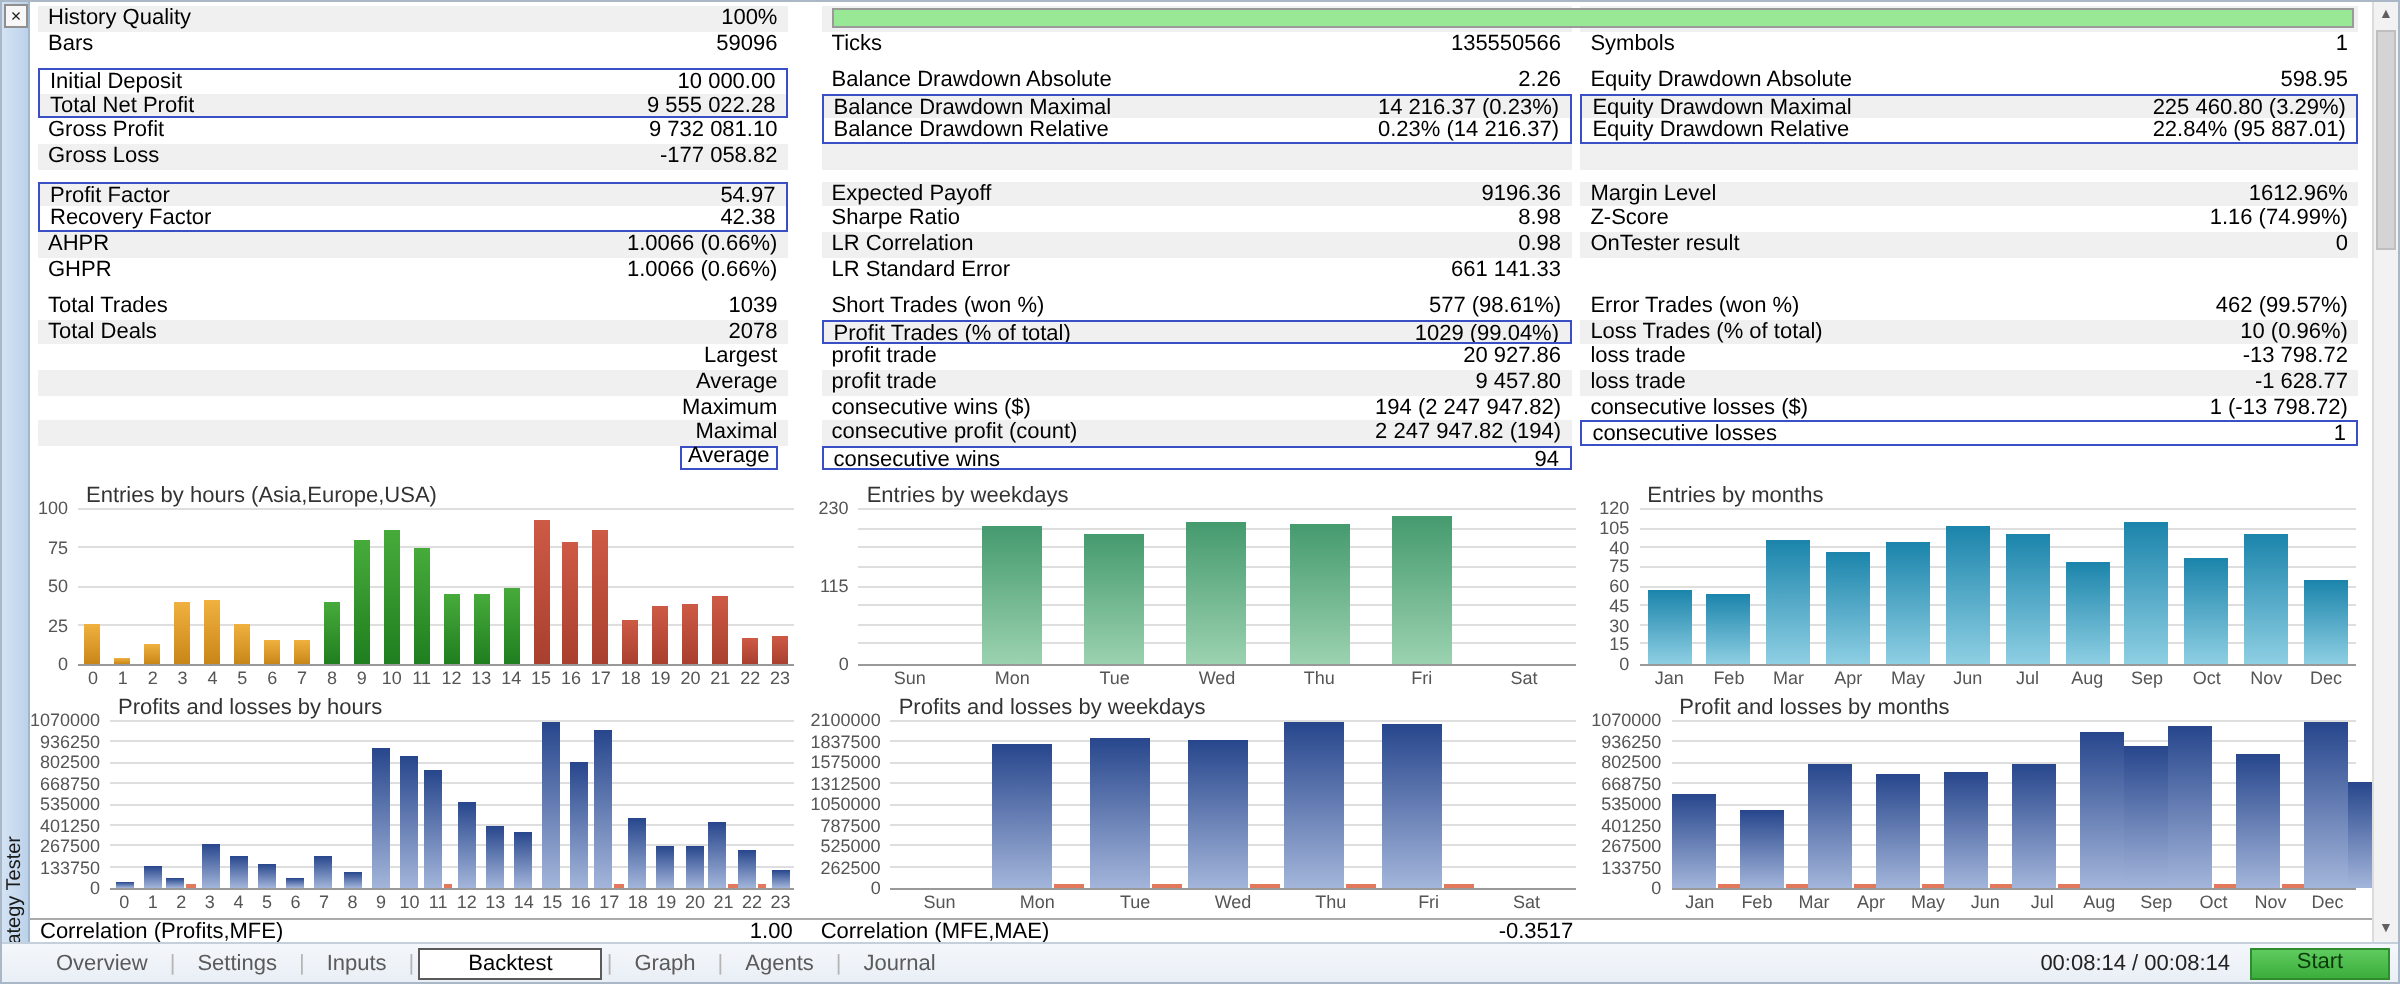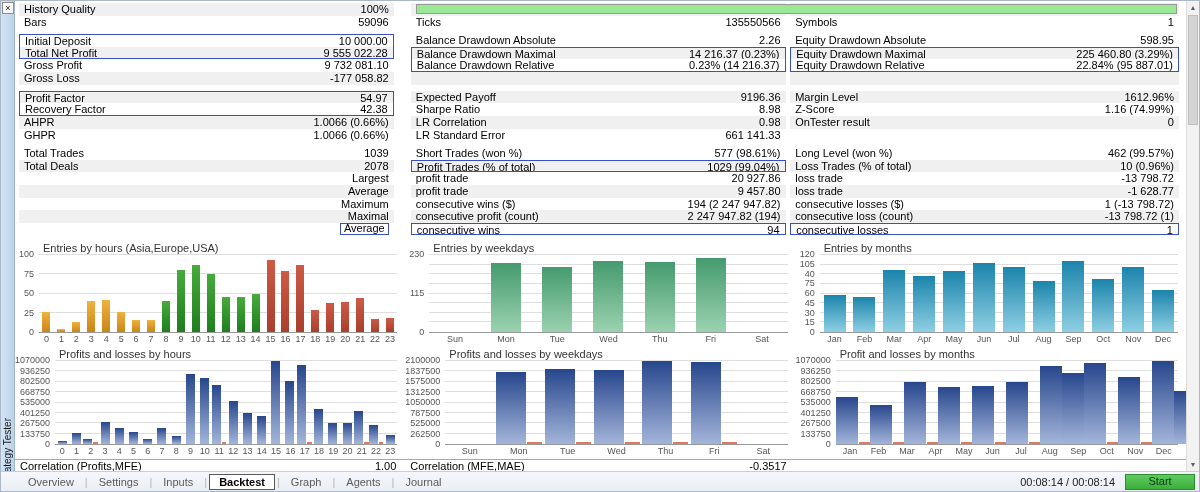--- a/index.html
+++ b/index.html
@@ -60,21 +60,21 @@
 
   
   .corr { position:absolute; top:458px; left:0; right:0; height:14px; border-top:1px solid #aaa; display:grid; grid-template-columns:1fr 1fr 1fr; }
   .corr-cell { display:flex; justify-content:space-between; padding:0 9px 0 5px; line-height:13px; border-bottom:1px solid #cfcfcf; white-space:nowrap; overflow:hidden; }
   .corr-cell .cl { text-decoration:none; }
 
   
   .bottombar { position:absolute; left:0; right:0; bottom:0; height:20px; background:linear-gradient(180deg,#f4f7fb,#e9eff6); border-top:1px solid #c3cfdb; display:flex; align-items:center; z-index:6; }
   .tabs { display:flex; align-items:center; margin-left:18px; gap:2px; }
   .tab { padding:2px 9px; color:#5a5a5a; cursor:default; }
-  .tab.active { background:#fff; border:1px solid #5a5a5a; color:#000; font-weight:bold; padding:1px 9px; }
+  .tab.active { background:#fff; border:1px solid #5a5a5a; color:#000; font-weight:normal; padding:1px 24px; }
   .tab-sep { color:#b5b5b5; }
   .statusarea { margin-left:auto; display:flex; align-items:center; gap:10px; padding-right:4px; }
   .time { color:#222; }
   .start-btn { width:70px; height:16px; background:linear-gradient(180deg,#5ecb5e,#3cae3c); border:1px solid #2e8b2e; font-family:inherit; font-size:11px; color:#0a3a0a; line-height:13px; cursor:default; }
 </style>
 </head>
 <body>
 
 <div class="strip">
   <div class="close-btn">×</div>
@@ -268,42 +268,38 @@
         <div class="srow alt">
           <span class="slabel">OnTester result</span>
           <span class="svalue">0</span>
         </div>
         <div class="srow">
           <span class="slabel"></span>
           <span class="svalue"></span>
         </div>
         <div class="srow sp"></div>
         <div class="srow">
-          <span class="slabel">Long Level (won %)</span>
+          <span class="slabel">Error Trades (won %)</span>
           <span class="svalue">462 (99.57%)</span>
         </div>
         <div class="srow alt">
           <span class="slabel">Loss Trades (% of total)</span>
           <span class="svalue">10 (0.96%)</span>
         </div>
         <div class="srow">
           <span class="slabel">loss trade</span>
           <span class="svalue">-13 798.72</span>
         </div>
         <div class="srow alt">
           <span class="slabel">loss trade</span>
           <span class="svalue">-1 628.77</span>
         </div>
         <div class="srow">
           <span class="slabel">consecutive losses ($)</span>
           <span class="svalue">1 (-13 798.72)</span>
-        </div>
-        <div class="srow alt">
-          <span class="slabel">consecutive loss (count)</span>
-          <span class="svalue">-13 798.72 (1)</span>
         </div>
         <div class="srow hl-solo">
           <span class="slabel">consecutive losses</span>
           <span class="svalue">1</span>
         </div>
       </div>
   </div>
 
   <div class="charts" id="charts">
       <div class="chart">

